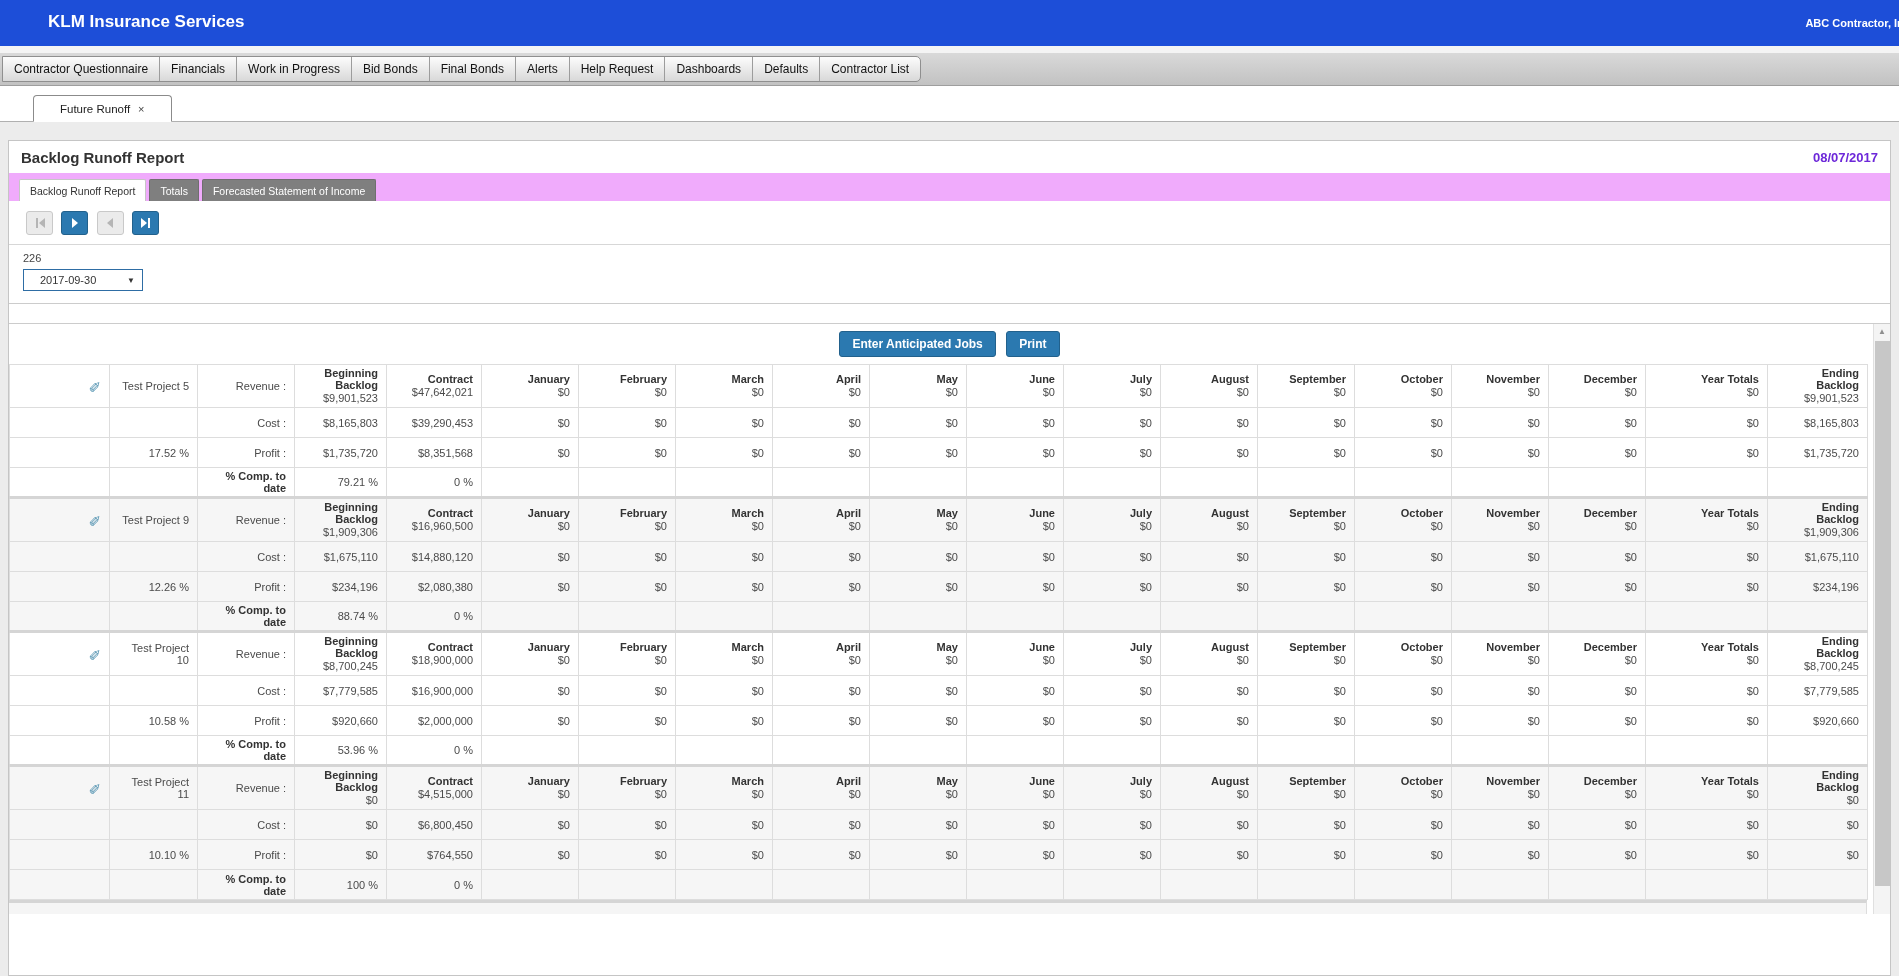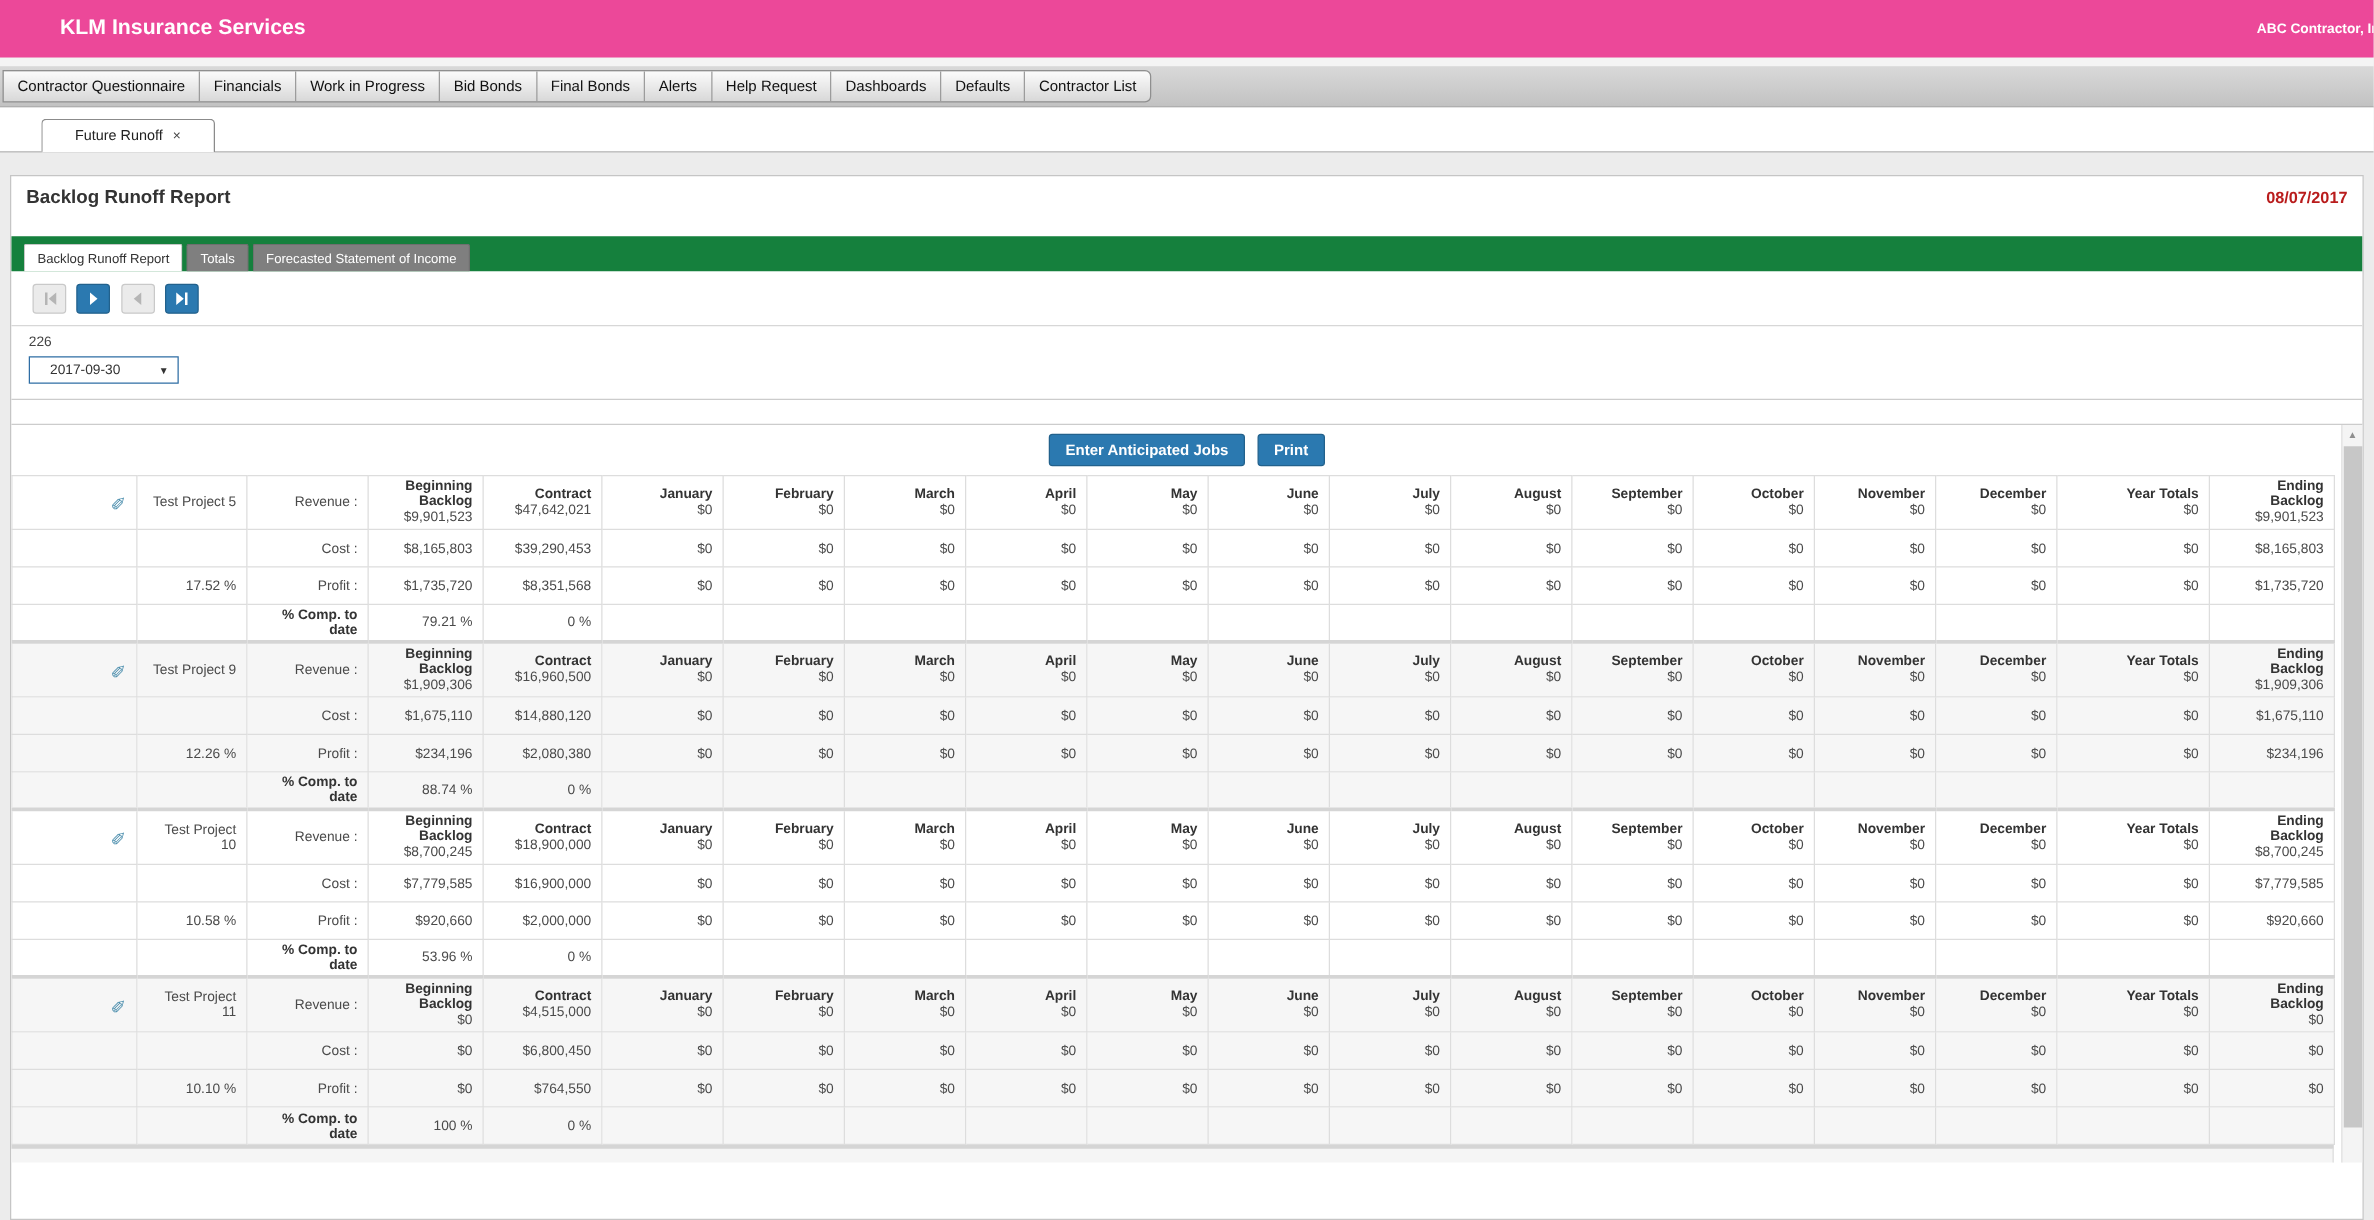--- a/index.html
+++ b/index.html
@@ -1,20 +1,20 @@
 <!DOCTYPE html>
 <html><head>
 <meta charset="utf-8">
 <style>
   * { margin:0; padding:0; box-sizing:border-box; }
   html,body { width:1899px; height:976px; overflow:hidden; background:#ececec;
     font-family:"Liberation Sans", sans-serif; }
 
   
-  .topbar { height:46px; background:#ec4899; position:relative; overflow:hidden; }
+  .topbar { height:46px; background:#1d4ed8; position:relative; overflow:hidden; }
   .app-title { position:absolute; left:48px; top:12px; color:#fff; font-size:17px; font-weight:bold; }
   .account { position:absolute; right:-14px; top:17px; color:#fff; font-size:11px; font-weight:bold; white-space:nowrap; }
   .gap1 { height:7px; background:#f4f4f4; }
 
   
   .navbar { height:33px; background:linear-gradient(#d9d9d9,#c2c2c2); border-bottom:1px solid #9e9e9e; padding:3px 0 0 2px; }
   .navgroup { display:inline-flex; border:1px solid #8f8f8f; border-radius:0 5px 5px 0; overflow:hidden;
     background:linear-gradient(#fcfcfc,#d8d8d8); height:26px; }
   .navitem { padding:0 11px; line-height:24px; font-size:12px; color:#111; border-right:1px solid #9c9c9c; cursor:pointer; white-space:nowrap; }
   .navitem:last-child { border-right:none; }
@@ -24,24 +24,24 @@
   .wintab { display:inline-flex; align-items:center; height:27px; background:#fff; border:1px solid #8b8b8b;
     border-bottom:1px solid #fff; border-radius:4px 4px 0 0; padding:0 26px; font-size:11.5px; color:#222;
     position:relative; top:1px;margin-left:28px; }
   .wintab .close { margin-left:8px; color:#444; font-size:11px; cursor:pointer; }
 
   
   .page { padding:18px 8px 12px 8px; }
   .panel { background:#fff; border:1px solid #c5c5c5; height:836px; position:relative; overflow:hidden; }
   .panel-head { position:relative; height:32px; }
   .report-title { position:absolute; left:12px; top:8px; font-size:15px; font-weight:bold; color:#333; }
-  .report-date { position:absolute; right:12px; top:9px; font-size:13px; font-weight:bold; color:#b91c1c; }
+  .report-date { position:absolute; right:12px; top:9px; font-size:13px; font-weight:bold; color:#6d28d9; }
 
   
-  .subtabs { height:28px; background:#15803d; padding:6px 0 0 10px;margin-top:16px; }
+  .subtabs { height:28px; background:#f0abfc; padding:6px 0 0 10px; }
   .subtab { display:inline-block; height:22px; line-height:22px; padding:0 10px; font-size:10.5px;
     margin-right:3px; border-radius:2px 2px 0 0; cursor:pointer; }
   .subtab.active { background:#fff; color:#333; border:1px solid #c6c6c6; border-bottom:none; }
   .subtab.inactive { background:#7f7f7f; color:#fff; border:1px solid #6f6f6f; border-bottom:none; }
 
   
   .pager-row { padding:10px 0 9px 17px; border-bottom:1px solid #d7d7d7; }
   .pbtn { display:inline-flex; align-items:center; justify-content:center; width:27px; height:24px;
     border-radius:3px; margin-right:4px; vertical-align:middle; }
   .pbtn.on { background:#2b79b0; border:1px solid #22618c; color:#fff; cursor:pointer; }

